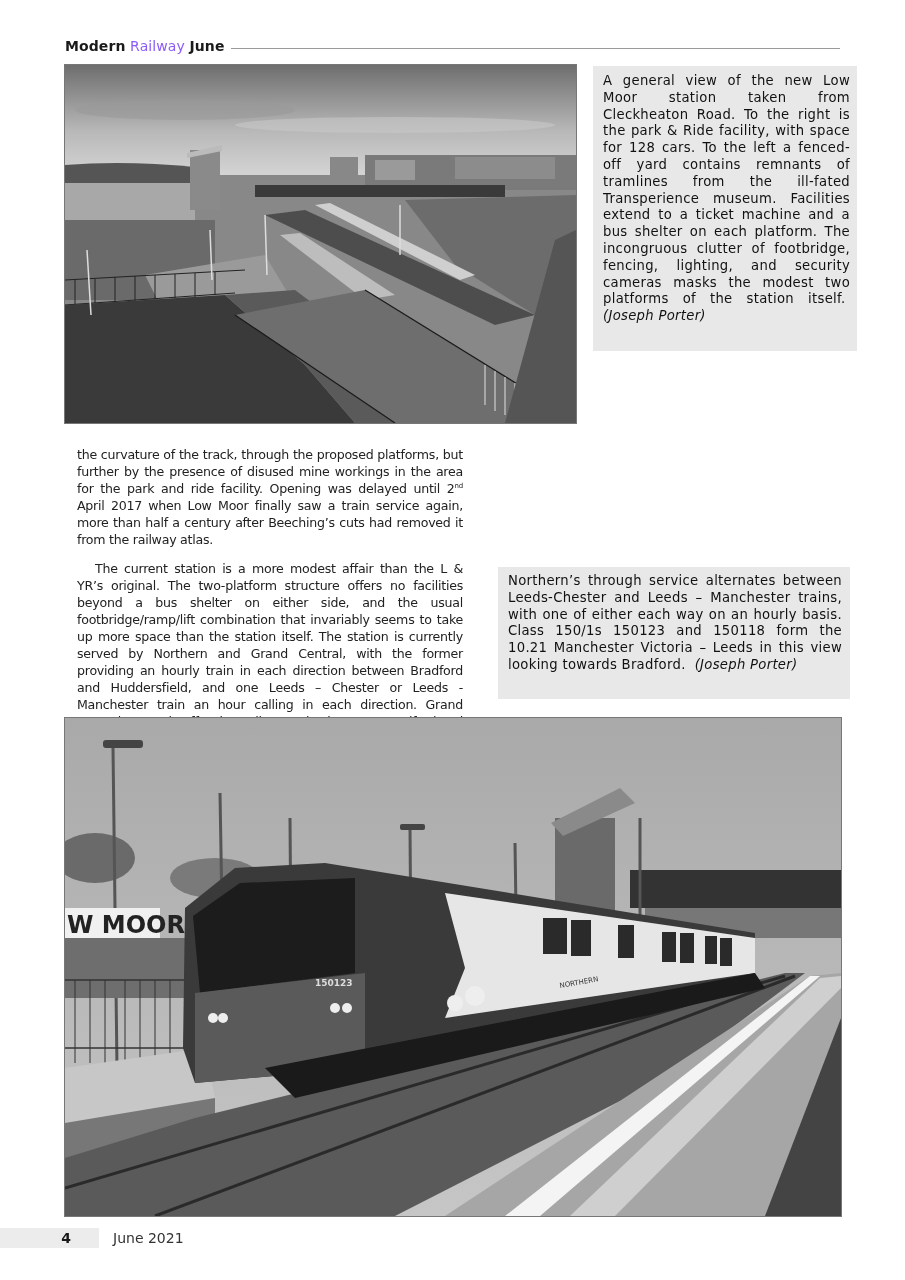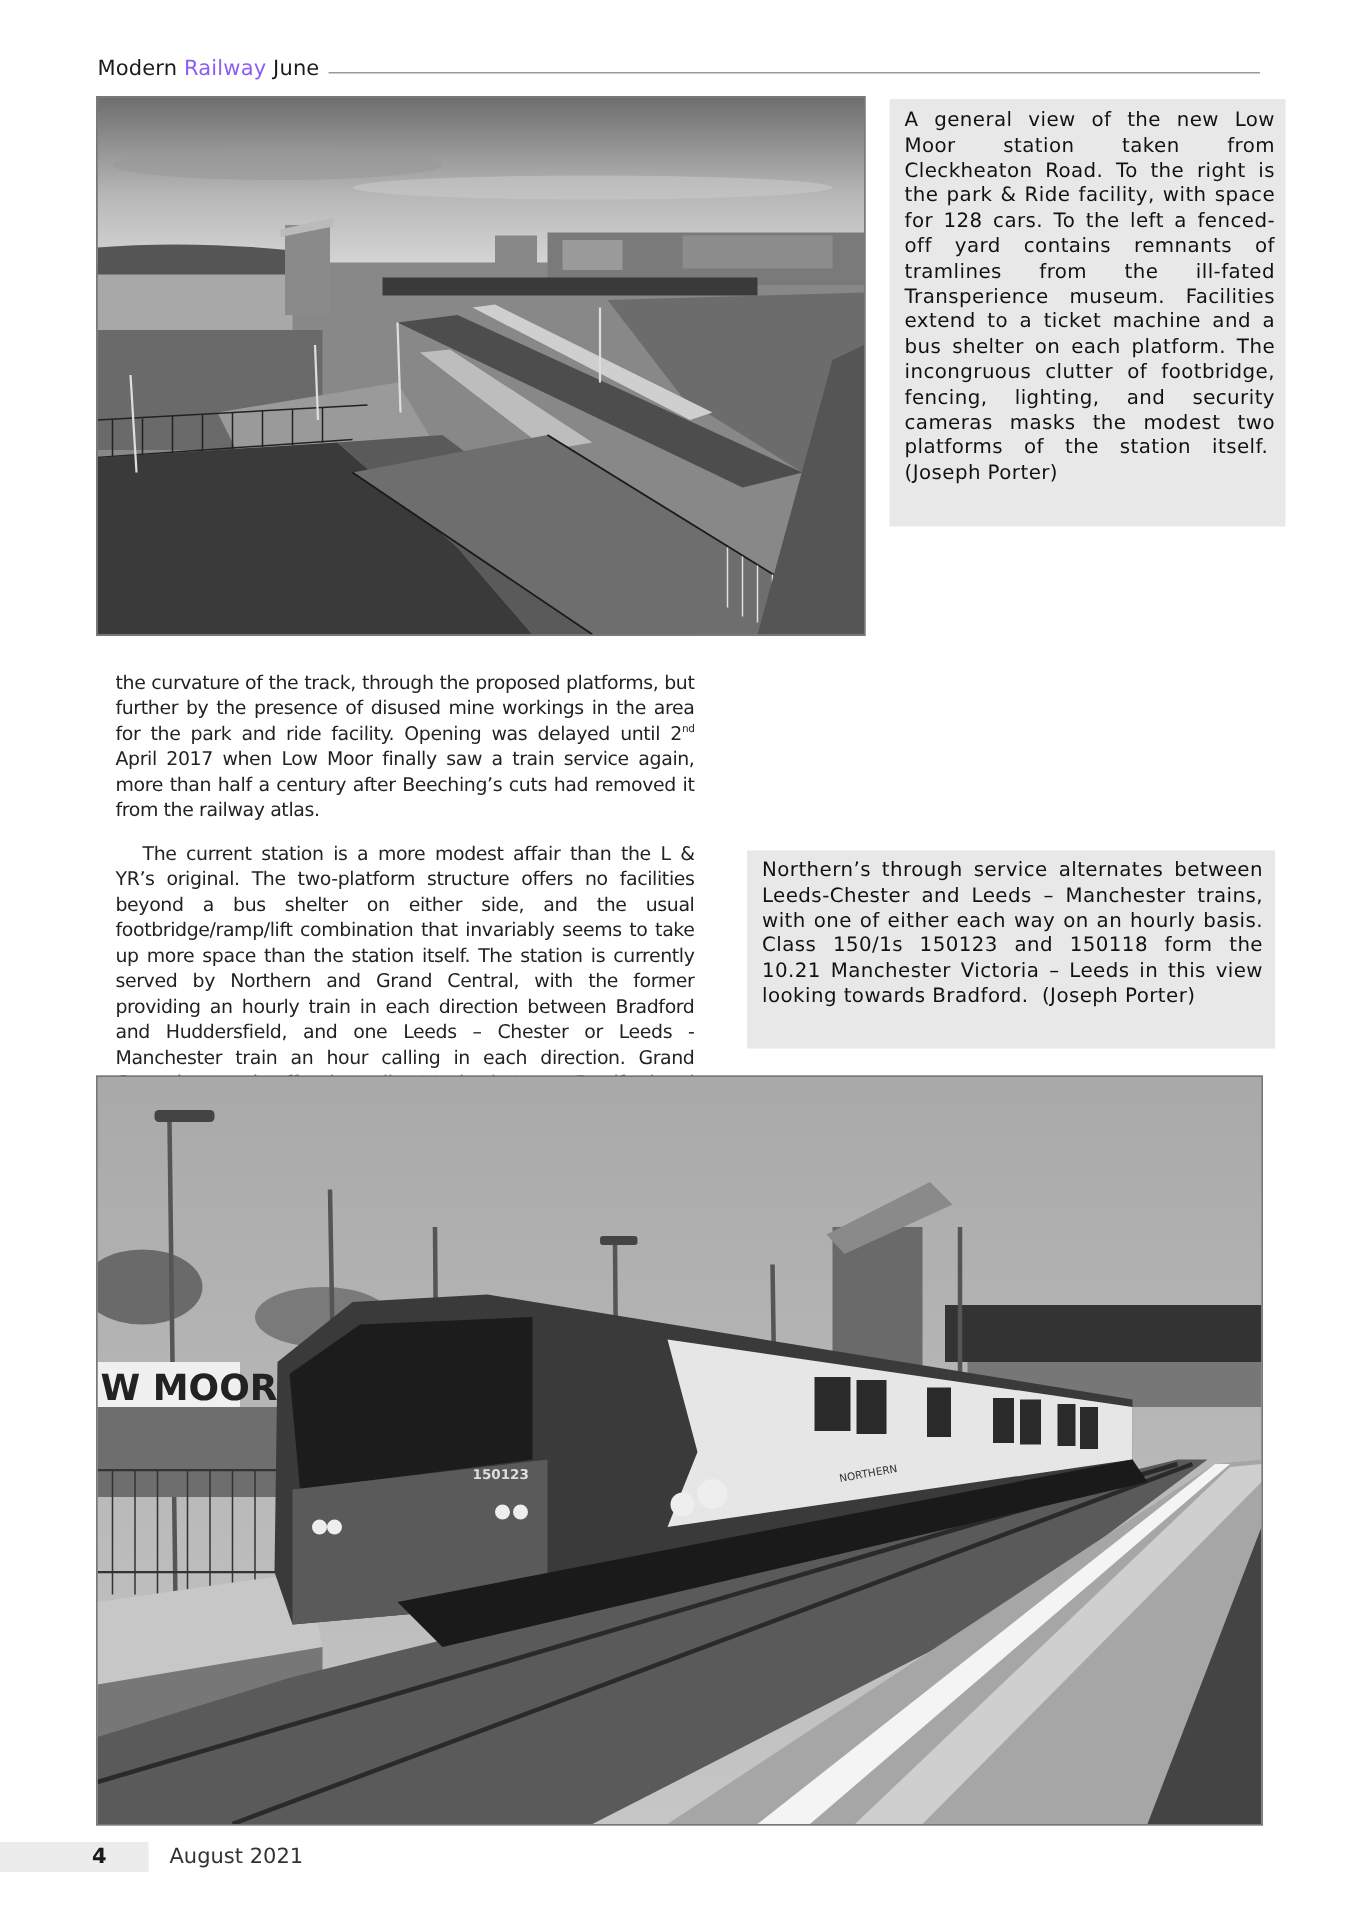--- a/index.html
+++ b/index.html
@@ -1,30 +1,30 @@
 <!DOCTYPE html>
 <html><head>
 <meta charset="utf-8">
 <style>
   html, body { margin:0; padding:0; background:#fff; }
   body { width:905px; height:1280px; position:relative; overflow:hidden; font-family:"DejaVu Sans", sans-serif; color:#1a1a1a; }
   .header { position:absolute; left:65px; top:36px; width:775px; height:20px; display:flex; align-items:center; }
   .header .mag { font-size:14px; white-space:nowrap; letter-spacing:0.1px; }
-  .header .mag b { font-weight:normal; }
+  .header .mag b { font-weight:bold; }
   .header .mag .light { font-weight:normal; color:#8b5cf6; }
   .header .rule { flex:1; height:1px; background:#9a9a9a; margin-left:6px; margin-top:4px; }
 
   .photo { position:absolute; border:1px solid #777; overflow:hidden; }
   .photo1 { left:64px; top:64px; width:511px; height:358px; background:#888; }
   .photo2 { left:64px; top:717px; width:776px; height:498px; background:#999; }
   .photo svg { display:block; width:100%; height:100%; }
 
   .caption { position:absolute; background:#e8e8e8; font-size:13.2px; line-height:16.8px; text-align:justify; font-weight:500; letter-spacing:0.3px; color:#111; }
   .caption p { margin:0; }
-  .caption .credit { }
+  .caption .credit { font-style:italic; }
   .cap1 { left:593px; top:66px; width:247px; padding:7px 7px 6px 10px; height:272px; }
   .cap2 { left:498px; top:567px; width:334px; padding:6px 8px 8px 10px; height:118px; }
 
   .body-text { position:absolute; left:65px; top:434px; width:410px; font-size:12.6px; line-height:17px; text-align:justify; color:#222; letter-spacing:-0.25px; }
   .body-text p { margin:12px; }
   .body-text p.indent { text-indent:18px; }
   .body-text sup { font-size:7px; line-height:0; }
 
   .footer { position:absolute; left:0; top:1228px; height:20px; width:300px; }
   .footer .pageno { position:absolute; left:0; top:0; width:99px; height:20px; background:#ececec; text-align:right; font-size:14px; line-height:20px; font-weight:bold; }
@@ -226,14 +226,14 @@
     <circle cx="390" cy="285" r="8" fill="#eee"></circle>
     <circle cx="410" cy="278" r="10" fill="#eee"></circle>
     <text x="495" y="270" font-family="DejaVu Sans, sans-serif" font-size="7" fill="#333" transform="rotate(-10 495 270)">NORTHERN</text>
 
     <polygon points="200,350 690,255 700,270 230,380" fill="#1a1a1a"></polygon>
   </svg>
 </div>
 
 <div class="footer">
   <div class="pageno"><span>4</span></div>
-  <div class="date">August 2021</div>
+  <div class="date">June 2021</div>
 </div>
 
 </body></html>

